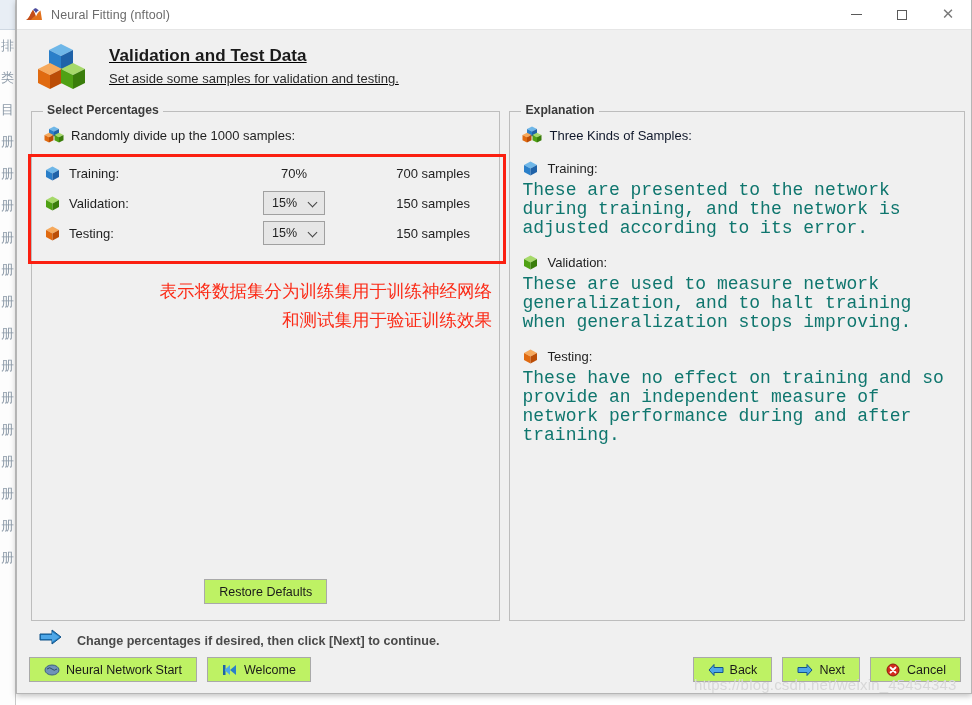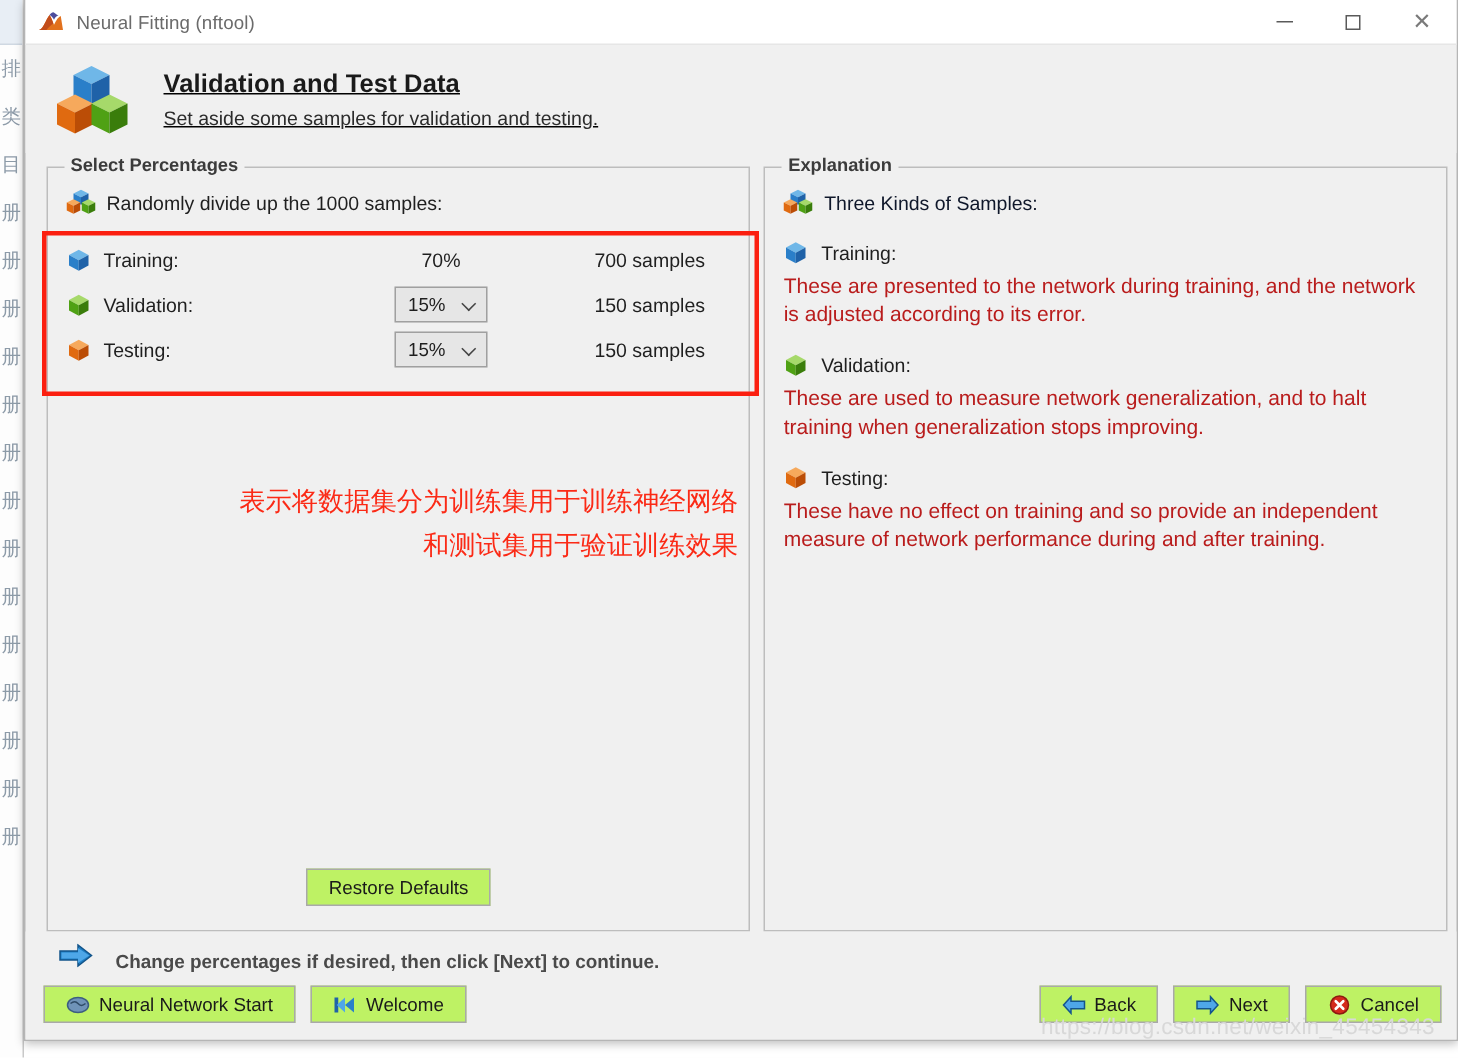--- a/index.html
+++ b/index.html
@@ -158,21 +158,21 @@
   #redtext {
     position: absolute;
     left: 40px; top: 165px;
     width: 420px;
     color: #fb2a16;
     font-size: 17.5px;
     line-height: 29px;
     text-align: right;
     font-family: "DejaVu Sans", sans-serif;
   }
-  #redtext .l1 { display:block;margin-top:44px; }
+  #redtext .l1 { display:block; }
   #redtext .l2 { display:block; }
 
   
   #restore-wrap {
     position: absolute; left: 0; right: 0; bottom: 16px;
     display: flex; justify-content: center;
   }
   button.winbtn {
     background: #bef264;
     border: 1px solid #a9a9a9;
@@ -190,21 +190,21 @@
     font-size: 13px; color: #0f172a;
   }
   .exp-head .tri-cube { width: 20px; height: 18px; margin-right: 7px; position:relative; flex:none;}
   .exp-item { margin: 16px 12px 0 12px; }
   .exp-item-title {
     display: flex; align-items: center;
     font-size: 13px; color: #1f1f1f; margin-bottom: 4px;
   }
   .exp-item-title .cube { width: 17px; height: 17px; margin-right: 8px; }
   .exp-item-body {
-    font-size: 14px; color: #b91c1c; line-height: 19px;
+    font-size: 18px; color: #0f766e; line-height: 19px; font-family: Liberation Mono, monospace;
   }
 
   
   #footer {
     position: absolute; left: 0; right: 0; bottom: 0; height: 72px;
     background: #f0f0f0;
   }
   #hint {
     display: flex; align-items: flex-end;
     margin: 8px 0 0 22px;

